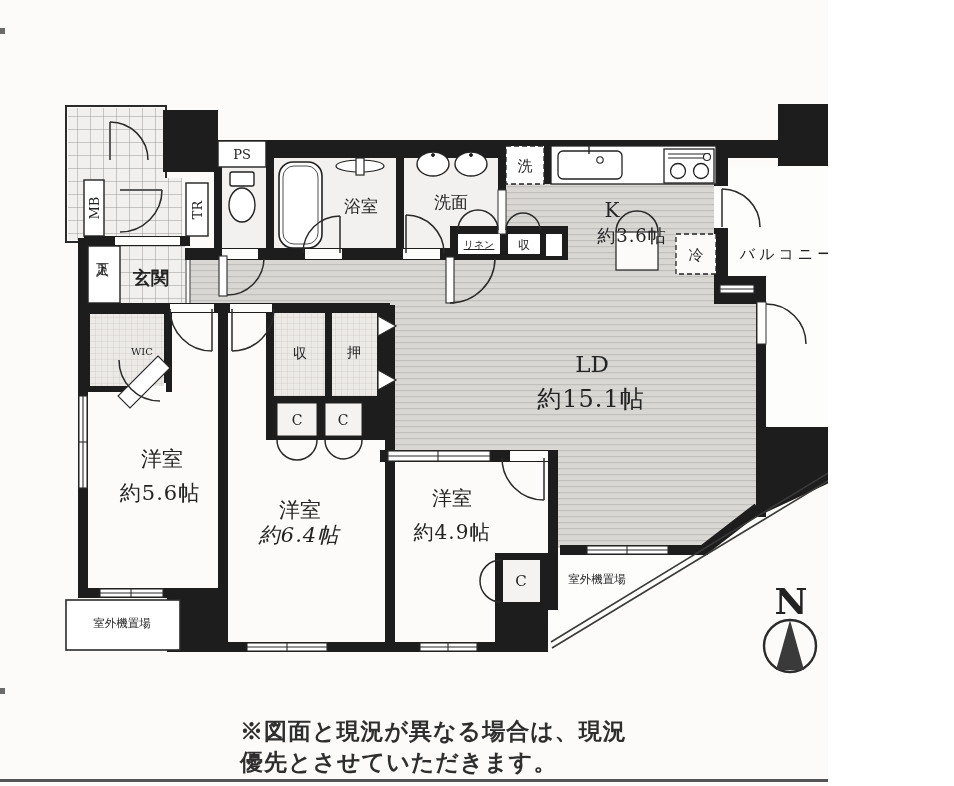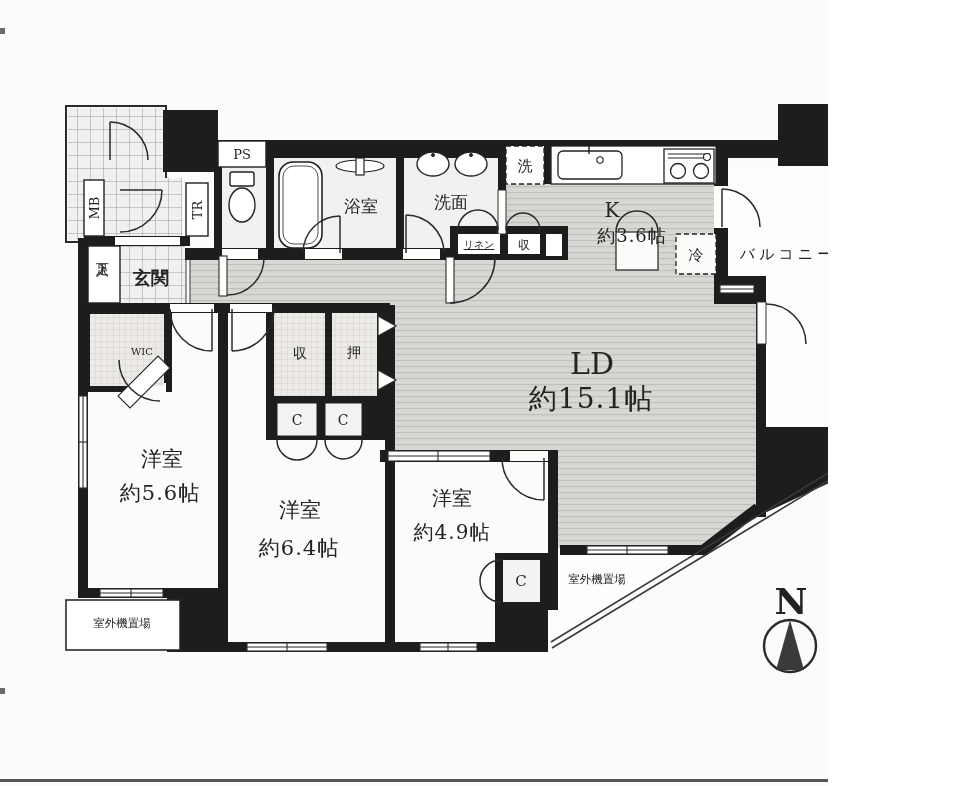--- a/index.html
+++ b/index.html
@@ -303,31 +303,32 @@
 <div class="lbl" style="left:151px;top:278px;font-size:18px;font-weight:bold;">玄関</div>
 <div class="lbl" style="left:361px;top:206px;font-size:17px;font-family:Liberation Serif, serif;">浴室</div>
 <div class="lbl" style="left:451px;top:202px;font-size:17px;">洗面</div>
 <div class="lbl" style="left:525px;top:166px;font-size:15px;">洗</div>
 <div class="lbl" style="left:479px;top:245px;font-size:10px;text-decoration:underline;">リネン</div>
 <div class="lbl" style="left:524px;top:245px;font-size:12px;">収</div>
 <div class="lbl" style="left:612px;top:210px;font-size:20px;">K</div>
 <div class="lbl room-size" style="left:632px;top:236px;font-size:18px;">約3.6帖</div>
 <div class="lbl" style="left:696px;top:255px;font-size:15px;">冷</div>
 <div class="lbl" style="left:788px;top:254px;font-size:15px;letter-spacing:4px;text-align:right;">バルコニー</div>
-<div class="lbl" style="left:592px;top:364px;font-size:30px;">LD</div>
-<div class="lbl room-size" style="left:591px;top:399px;font-size:28px;">約15.1帖</div>
+<div class="lbl" style="left:592px;top:364px;font-size:23px;">LD</div>
+<div class="lbl room-size" style="left:591px;top:399px;font-size:24px;">約15.1帖</div>
 <div class="lbl" style="left:125px;top:352px;font-size:10px;margin-left:17px;">WIC</div>
 <div class="lbl" style="left:300px;top:353px;font-size:14px;">収</div>
 <div class="lbl" style="left:354px;top:352px;font-size:14px;">押</div>
 <div class="lbl" style="left:297px;top:420px;font-size:14px;">C</div>
 <div class="lbl" style="left:343px;top:420px;font-size:14px;">C</div>
 <div class="lbl" style="left:521px;top:581px;font-size:15px;">C</div>
 <div class="lbl" style="left:162px;top:459px;font-size:21px;">洋室</div>
 <div class="lbl room-size" style="left:160px;top:493px;font-size:21px;">約5.6帖</div>
 <div class="lbl" style="left:300px;top:510px;font-size:21px;">洋室</div>
-<div class="lbl room-size" style="left:299px;top:548px;font-size:21px;">約6.4帖</div>
+<div class="lbl room-size" style="left:299px;top:535px;font-size:21px;font-style:italic;">約6.4帖</div>
 <div class="lbl" style="left:452px;top:498px;font-size:20px;">洋室</div>
 <div class="lbl room-size" style="left:452px;top:532px;font-size:20px;">約4.9帖</div>
 <div class="lbl" style="left:122px;top:624px;font-size:11.5px;">室外機置場</div>
 <div class="lbl" style="left:597px;top:580px;font-size:11.5px;">室外機置場</div>
 <div class="lbl north-n" style="left:791px;top:601px;">N</div>
+<div class="note" style="left:436px;top:716px;">※図面と現況が異なる場合は、現況優先とさせていただきます。</div>
 
 </div>
 
 </body></html>

